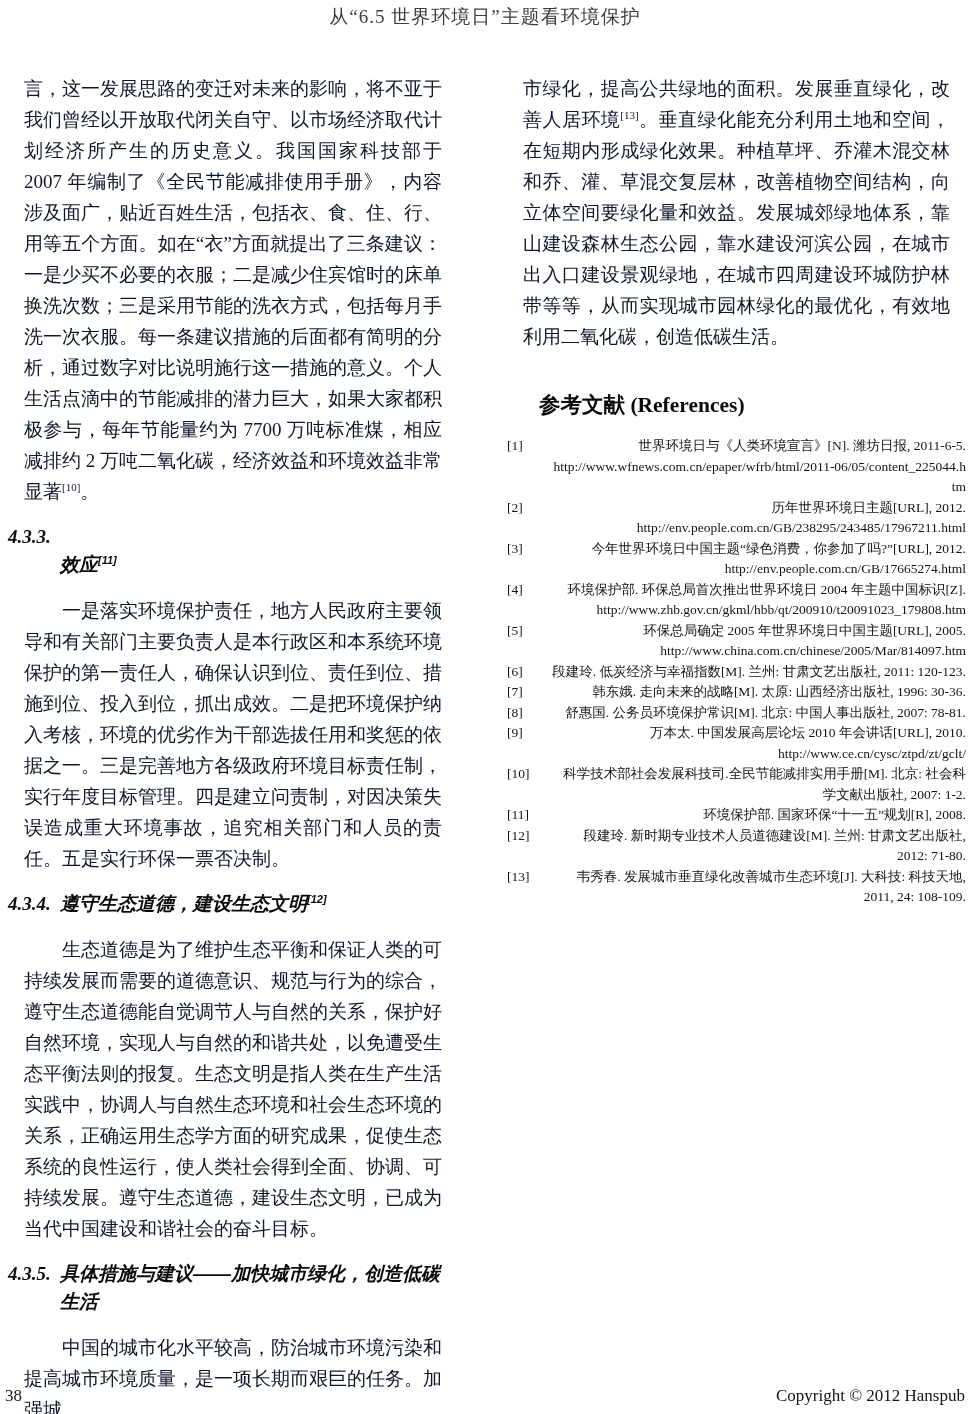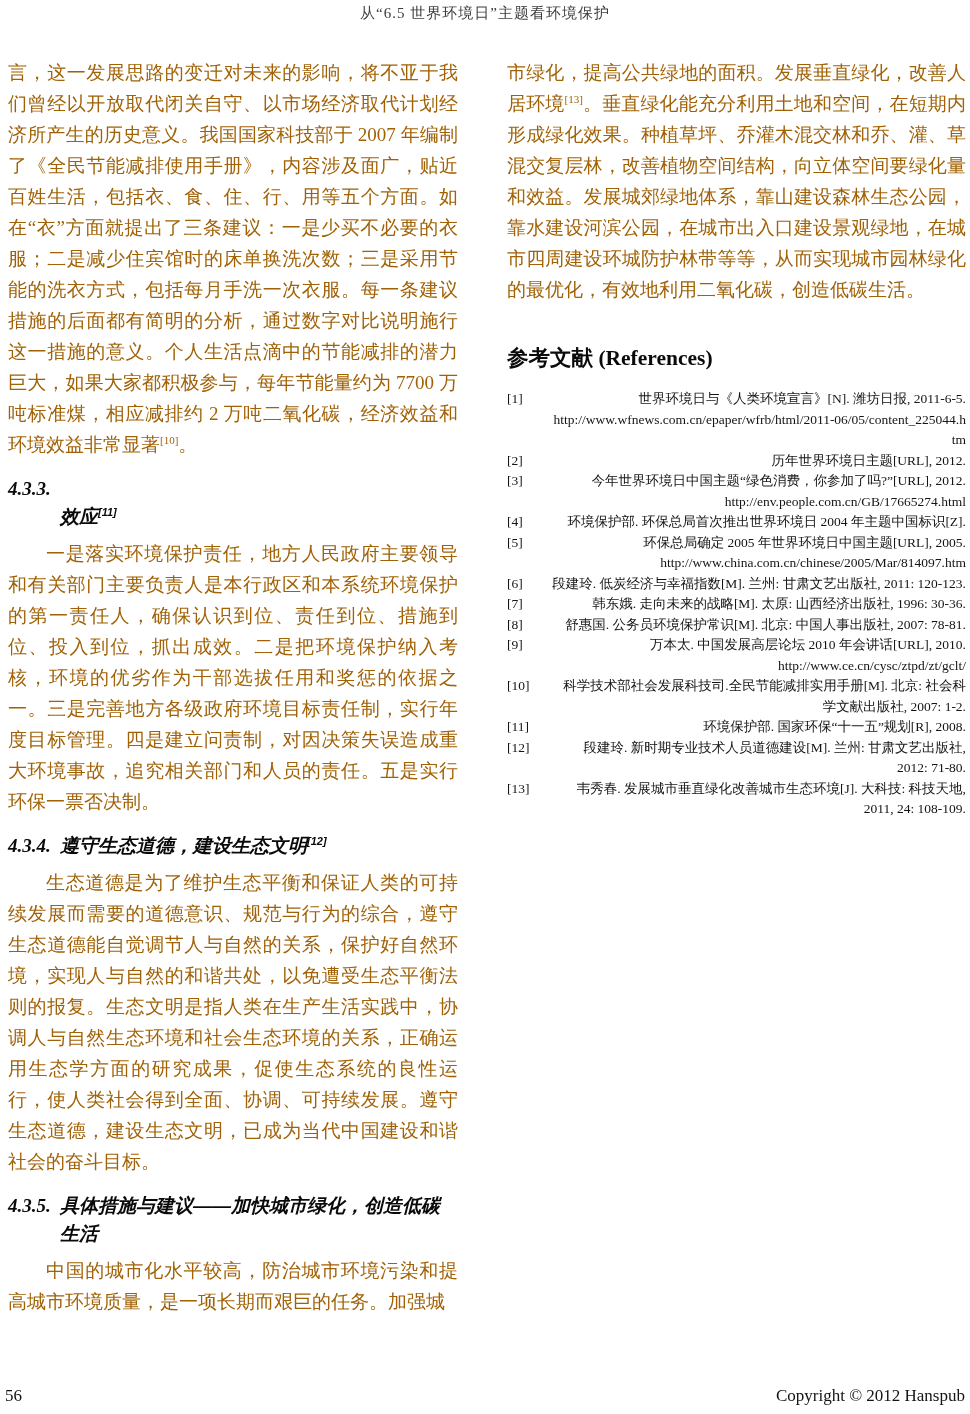--- a/index.html
+++ b/index.html
@@ -15,37 +15,37 @@
     color: #141414;
     font-family: "Liberation Serif", "DejaVu Serif", serif;
     overflow: hidden;
   }
   .header-title {
     position: absolute;
     top: 4px;
     left: 0;
     width: 100%;
     text-align: center;
-    font-size: 15px;
+    font-size: 19px;
     color: #3c3c3c;
     letter-spacing: 1px;
   }
   .col {
     position: absolute;
     top: 57px;
   }
   .col-left  { left: 8px;   width: 450px; }
   .col-right { left: 507px; width: 459px; }
 
   .body-para {
-    margin: 0;
+    margin: 16px;
     font-size: 19px;
     line-height: 31px;
     text-align: justify;
-    color: #a16207;
+    color: #0f172a;
   }
   .indent { text-indent: 2em; }
 
   sup.supref {
     font-size: 11px;
     line-height: 0;
     vertical-align: super;
     letter-spacing: 0;
   }
 
@@ -72,21 +72,21 @@
     line-height: 0;
   }
 
   .refs-heading {
     margin: 38px 0 16px 0;
     font-size: 21.5px;
     font-weight: bold;
     line-height: 30px;
     color: #0a0a0a;
   }
-  .refs-heading .zh { font-family: Liberation Serif, serif; }
+  .refs-heading .zh { font-family: Liberation Serif, serif; margin-left: 32px; }
   .refs-heading .en { font-family: "Liberation Serif", "DejaVu Serif", serif; }
 
   .ref {
     display: flex;
     font-size: 13.5px;
     line-height: 20.5px;
     color: #141414;
   }
   .ref-label { flex: none; width: 43px; }
   .ref-body  { flex: 1; text-align: right; }
@@ -152,31 +152,31 @@
 
     <div class="refs">
 
       <div class="ref">
         <span class="ref-label">[1]</span>
         <span class="ref-body"><span>世界环境日与《人类环境宣言》[N]. 潍坊日报, 2011-6-5.</span><span class="ref-url">http://www.wfnews.com.cn/epaper/wfrb/html/2011-06/05/content_225044.htm</span></span>
       </div>
 
       <div class="ref">
         <span class="ref-label">[2]</span>
-        <span class="ref-body"><span>历年世界环境日主题[URL], 2012.</span></span>
+        <span class="ref-body"><span>历年世界环境日主题[URL], 2012.</span><span class="ref-url">http://env.people.com.cn/GB/238295/243485/17967211.html</span></span>
       </div>
 
       <div class="ref">
         <span class="ref-label">[3]</span>
         <span class="ref-body"><span>今年世界环境日中国主题“绿色消费，你参加了吗?”[URL], 2012. http://env.people.com.cn/GB/17665274.html</span><span class="ref-url"></span></span>
       </div>
 
       <div class="ref">
         <span class="ref-label">[4]</span>
-        <span class="ref-body"><span>环境保护部. 环保总局首次推出世界环境日 2004 年主题中国标识[Z].</span></span>
+        <span class="ref-body"><span>环境保护部. 环保总局首次推出世界环境日 2004 年主题中国标识[Z].</span><span class="ref-url">http://www.zhb.gov.cn/gkml/hbb/qt/200910/t20091023_179808.htm</span></span>
       </div>
 
       <div class="ref">
         <span class="ref-label">[5]</span>
         <span class="ref-body"><span>环保总局确定 2005 年世界环境日中国主题[URL], 2005.</span><span class="ref-url">http://www.china.com.cn/chinese/2005/Mar/814097.htm</span></span>
       </div>
 
       <div class="ref">
         <span class="ref-label">[6]</span>
         <span class="ref-body"><span>段建玲. 低炭经济与幸福指数[M]. 兰州: 甘肃文艺出版社, 2011: 120-123.</span><span class="ref-url"></span></span>
@@ -213,16 +213,16 @@
       </div>
 
       <div class="ref">
         <span class="ref-label">[13]</span>
         <span class="ref-body"><span>韦秀春. 发展城市垂直绿化改善城市生态环境[J]. 大科技: 科技天地, 2011, 24: 108-109.</span><span class="ref-url"></span></span>
       </div>
 
     </div>
   </div>
 
-  <div class="page-number">56</div>
+  <div class="page-number">38</div>
   <div class="copyright">Copyright © 2012 Hanspub</div>
 
 </div>
 
 </body></html>

